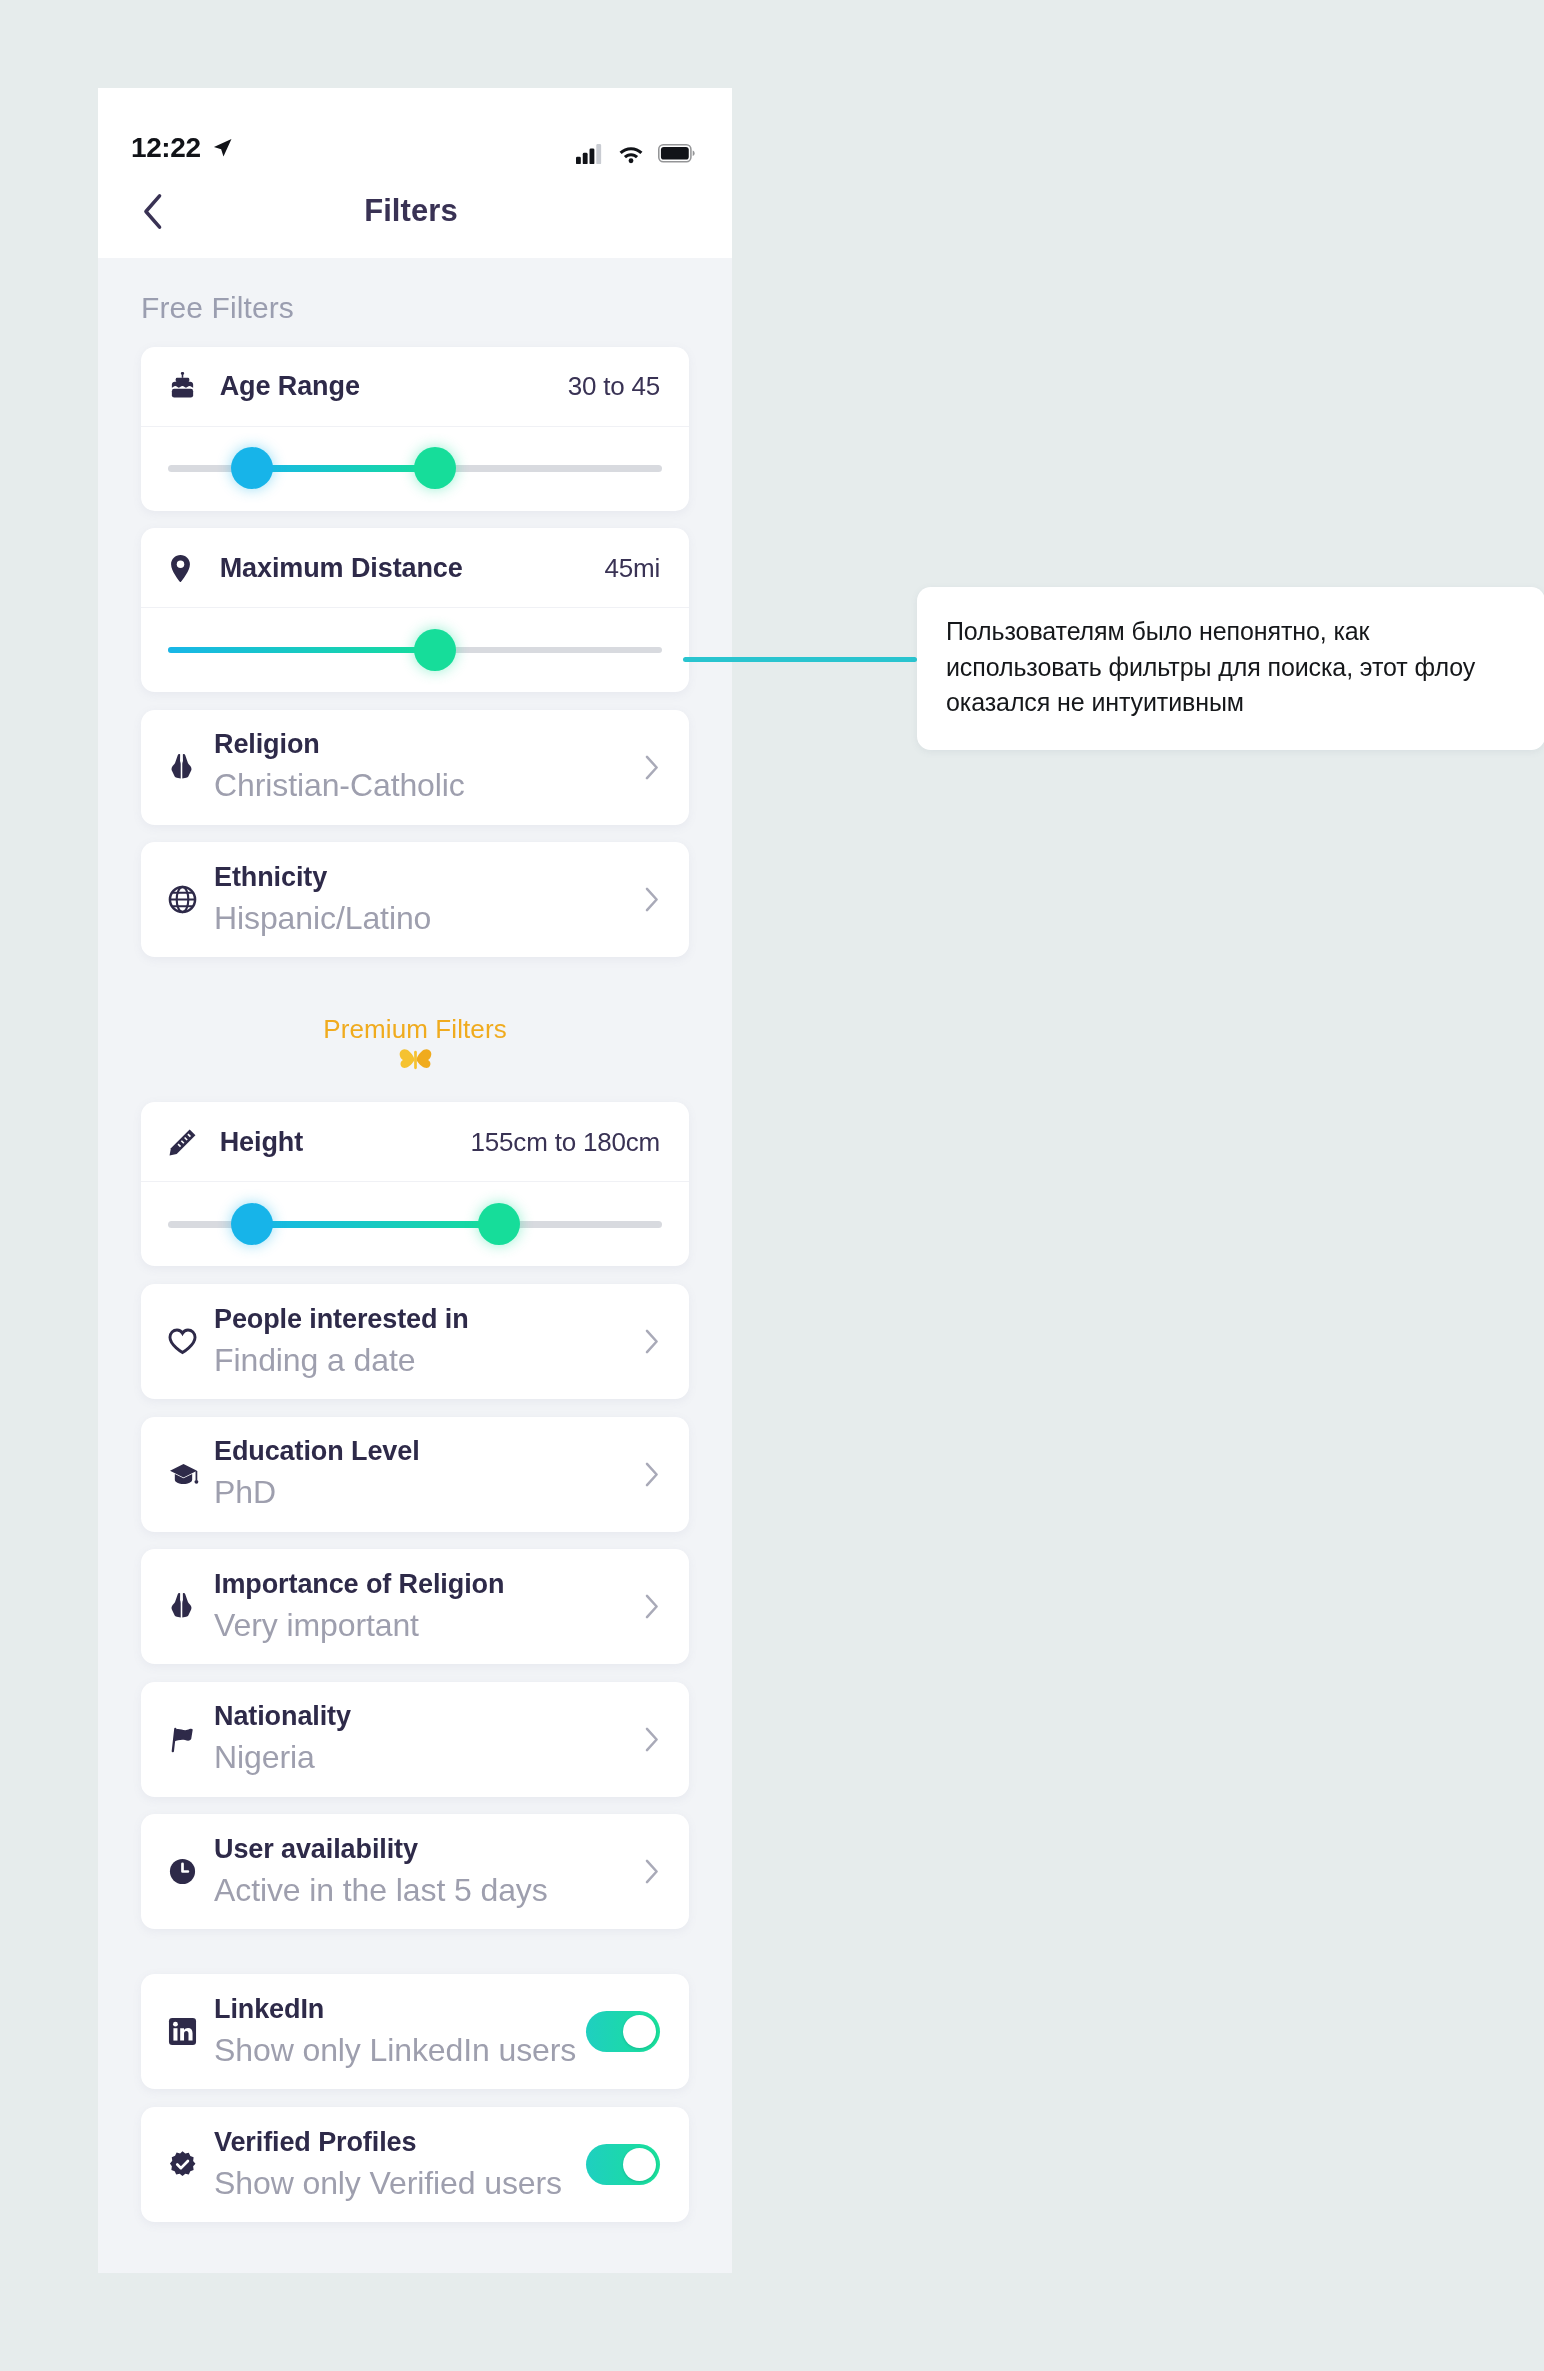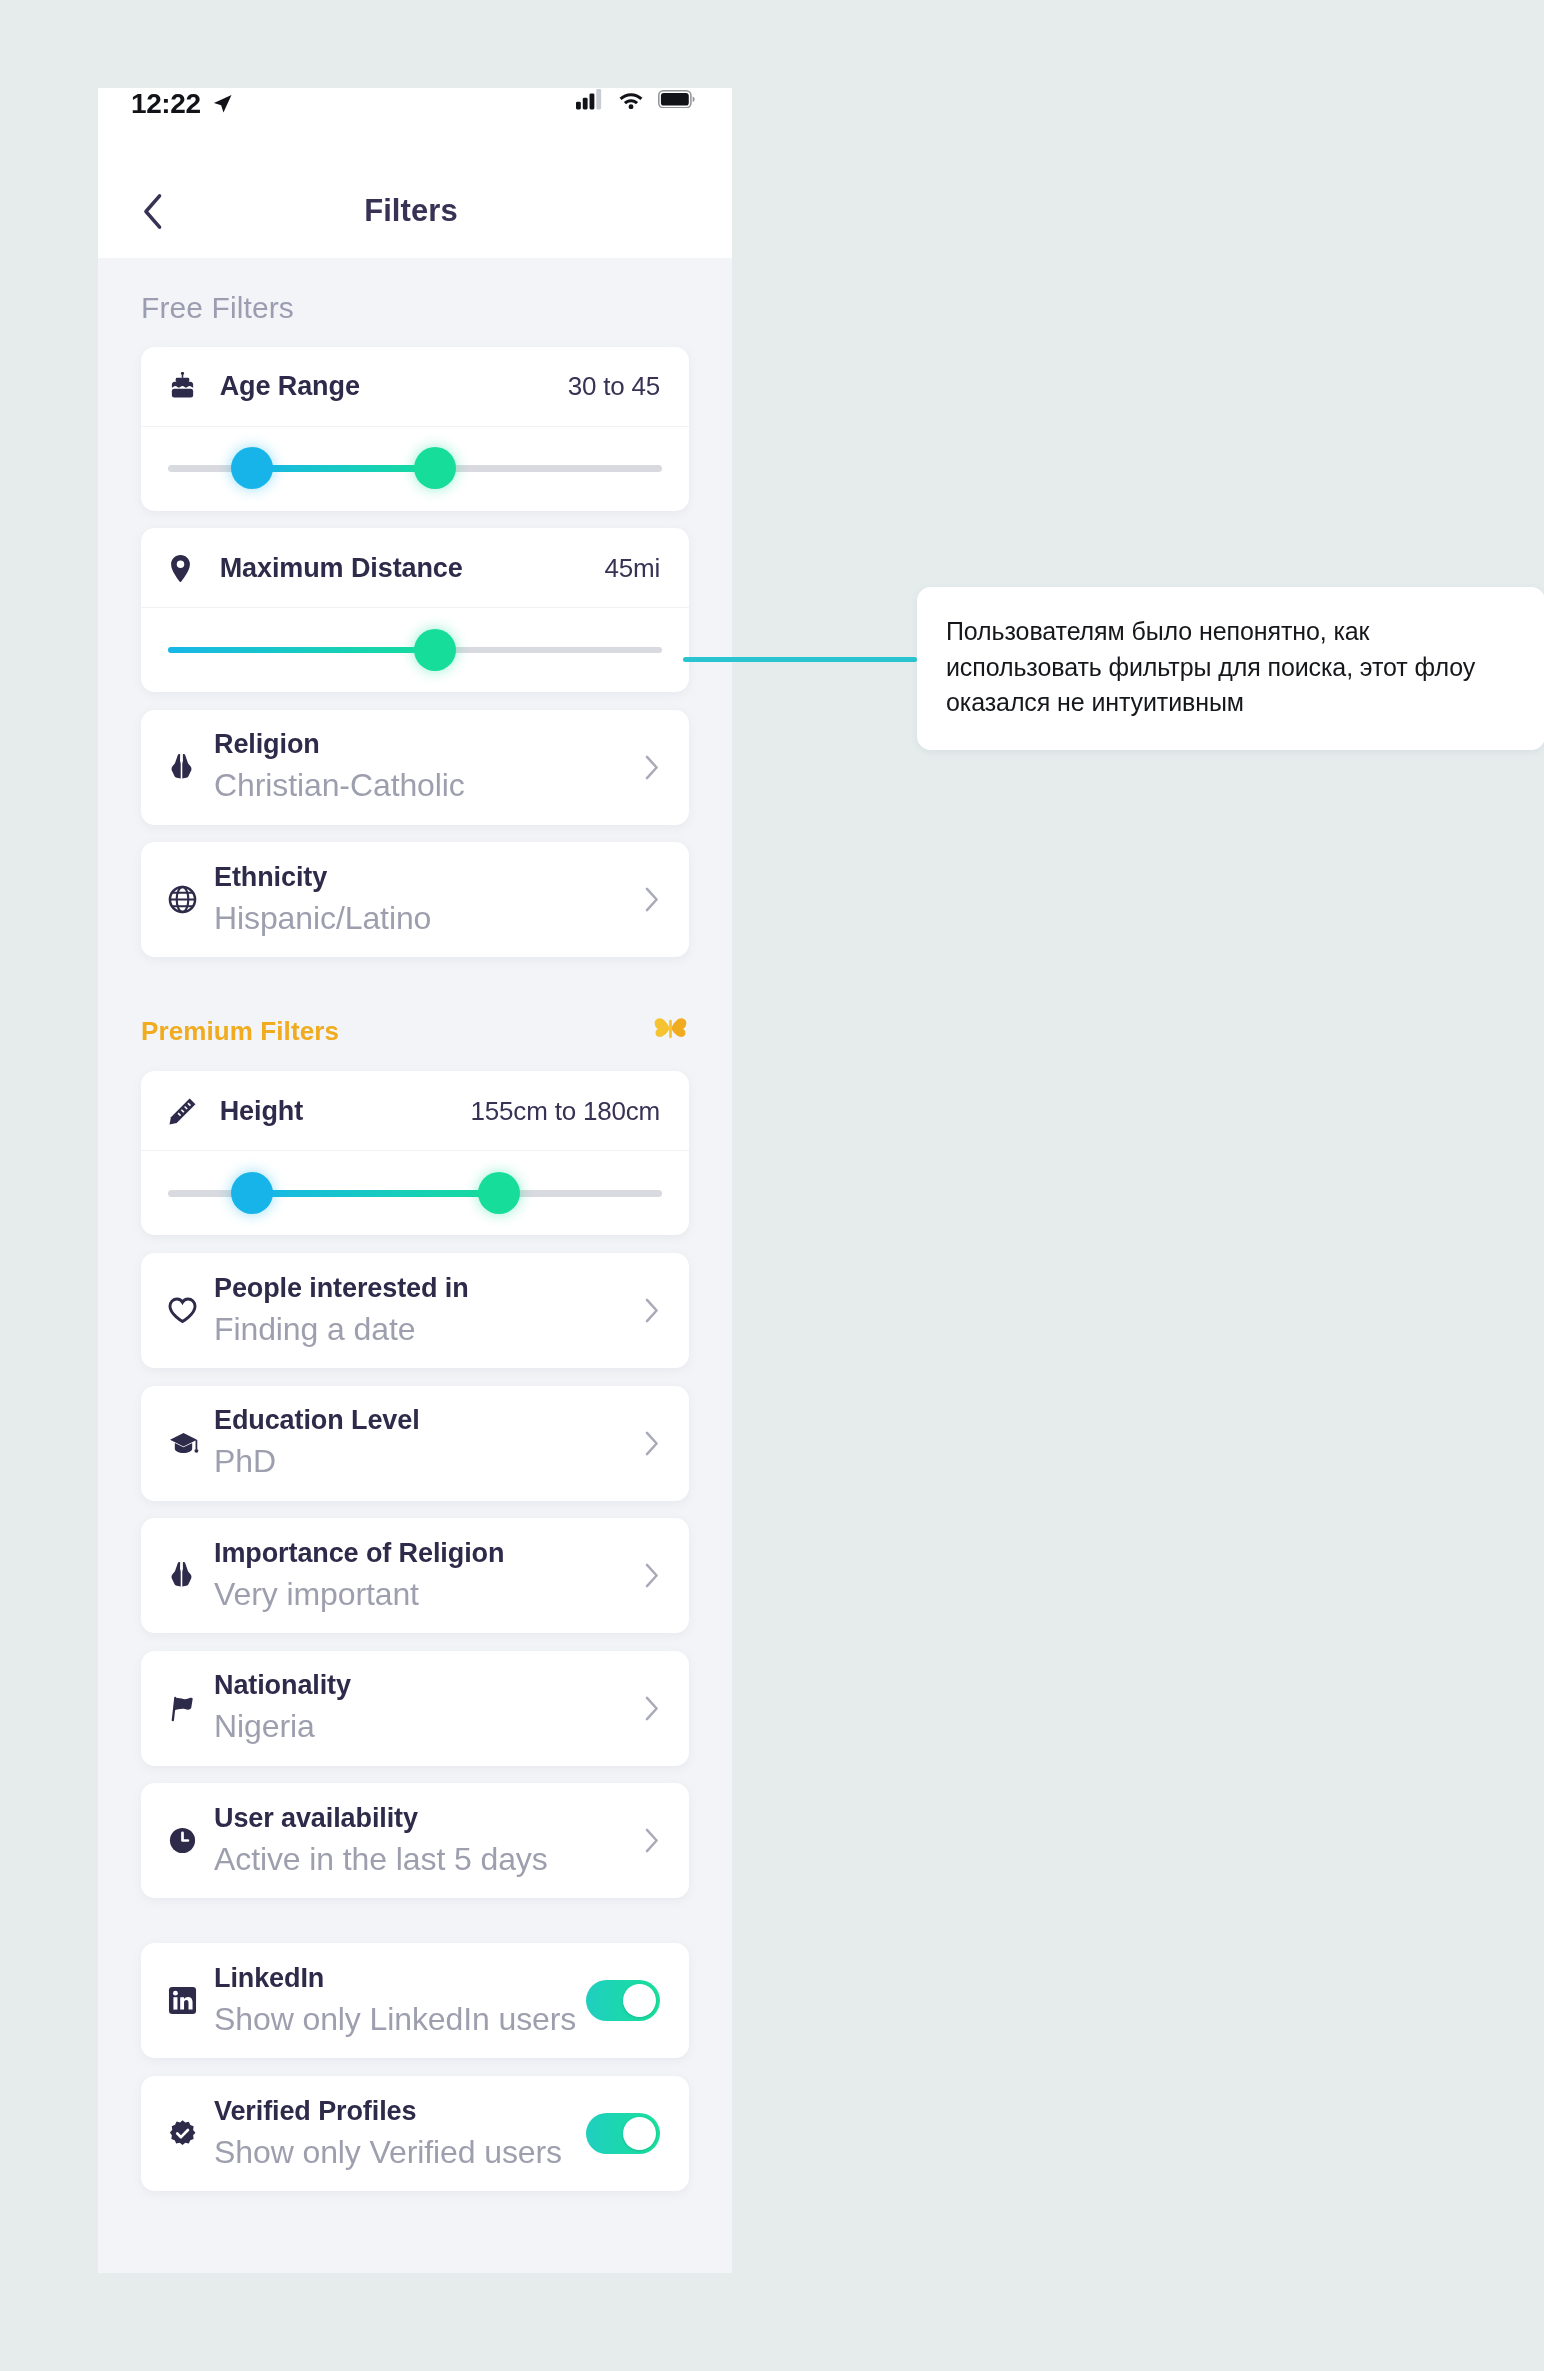--- a/index.html
+++ b/index.html
@@ -29,21 +29,21 @@
     background: #f2f4f7;
     overflow: hidden;
   }
 
   
   .status-bar {
     position: relative;
     height: 76px;
     background: #ffffff;
     display: flex;
-    align-items: flex-start;
+    align-items: flex-end;
     justify-content: space-between;
     padding: 0 37px 0 33px;
   }
   .status-time {
     display: flex;
     align-items: center;
     gap: 10.7px;
     font-size: 28px;
     font-weight: bold;
     color: #111318;
@@ -92,22 +92,23 @@
     font-size: 30px;
     color: #9b9eb0;
     letter-spacing: 0.1px;
   }
   .section-label.premium {
     display: flex;
     align-items: center;
     justify-content: space-between;
     padding: 39px 43px 21.5px 43px;
     color: #f0ab1e;
-    font-weight: bold;
+    font-weight: normal;
     font-size: 26px;
+    flex-direction: column;
   }
 
   .card {
     margin: 0 43px 17.6px 43px;
     background: #ffffff;
     border-radius: 13.7px;
     box-shadow: 0 2.9px 9.8px rgba(110,120,150,0.08);
     overflow: hidden;
   }
   .card.gap-top { margin-top: 45px; }

